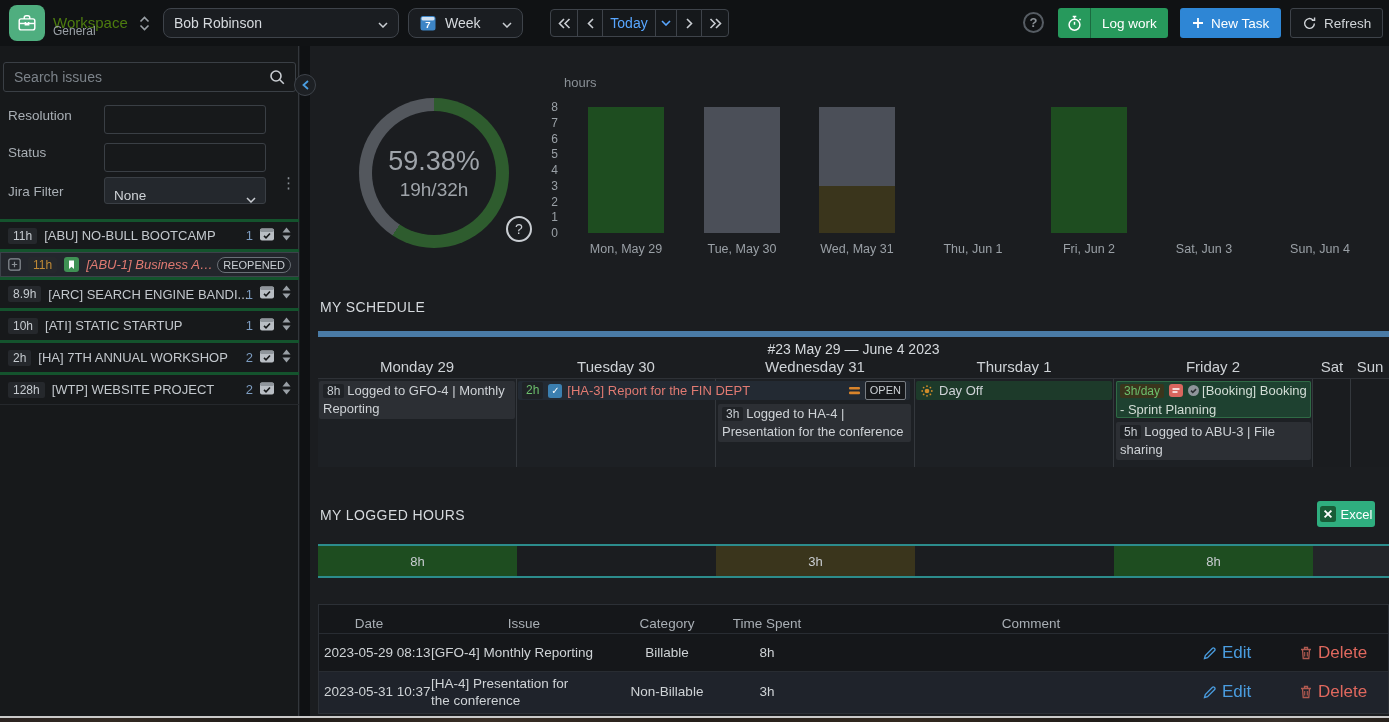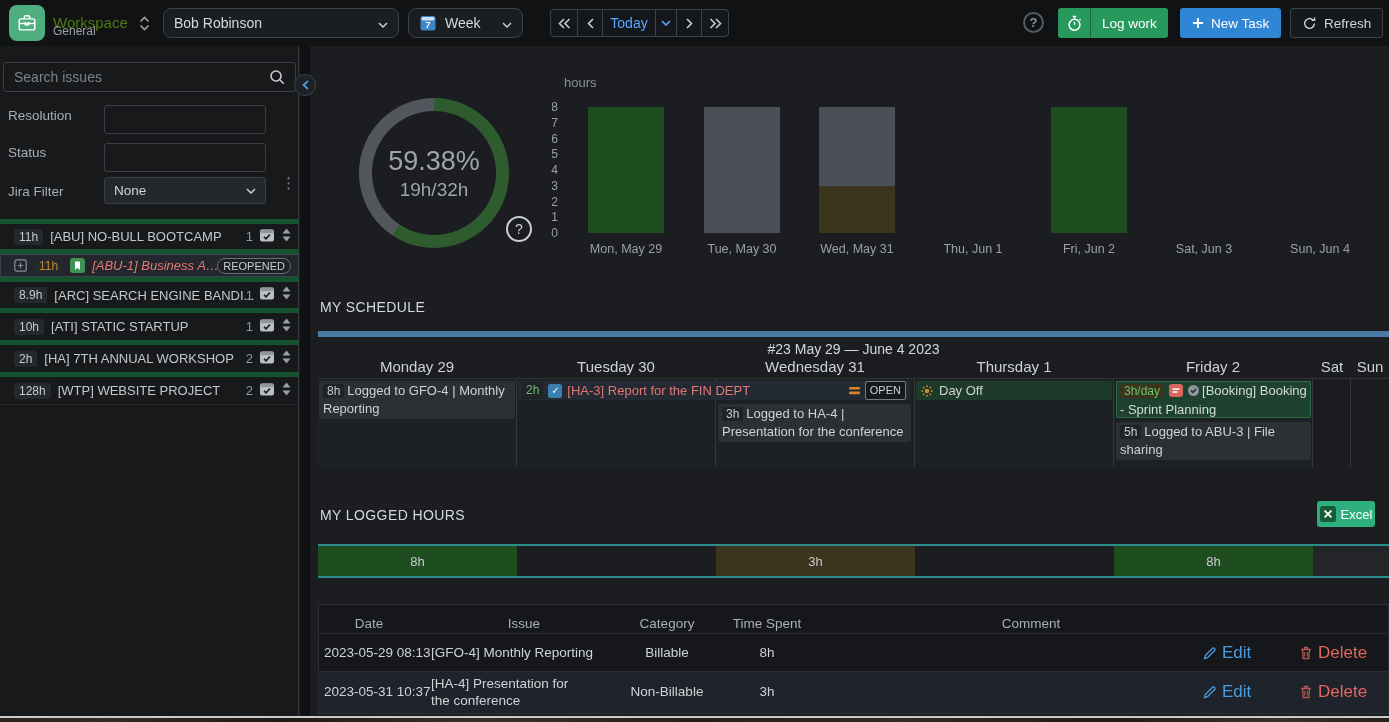--- a/index.html
+++ b/index.html
@@ -30,21 +30,21 @@
   .sidebar { position:absolute; left:0; top:46px; width:299px; height:670px; background:#17191b; border-right:1px solid #33373c; }
   .gutter { position:absolute; left:300px; top:46px; width:10px; height:670px; background:#0f1113; }
   .collapse-btn { position:absolute; left:294px; top:74px; width:22px; height:22px; background:#1d2024; border:1px solid #3e434a; border-radius:50%; display:flex; align-items:center; justify-content:center; cursor:pointer; z-index:5; }
   .search-box { position:absolute; left:3px; top:16px; width:293px; height:30px; border:1px solid #3a3f45; border-radius:3px; background:transparent; display:flex; align-items:center; }
   .search-box input { flex:1; background:transparent; border:none; outline:none; color:#d0d4d8; font-size:14px; padding:0 10px; font-family:inherit; }
   .search-box input::placeholder { color:#7c838a; }
   .flabel { position:absolute; left:8px; font-size:13.5px; color:#a9afb5; }
   .finput { position:absolute; left:104px; width:162px; height:29px; background:transparent; border:1px solid #3a3f45; border-radius:3px; color:#d0d4d8; font-size:13px; padding:0 8px; font-family:inherit; }
   .fselect { position:absolute; left:104px; width:162px; height:27px; background:#24282d; border:1px solid #3a3f45; border-radius:3px; display:flex; align-items:center; padding:0 9px; font-size:13.5px; color:#d0d4d8; cursor:pointer; }
   .kebab { position:absolute; left:281px; top:134px; color:#8a9096; font-size:15px; letter-spacing:0; cursor:pointer; line-height:6px; }
-  .issue-row { position:absolute; left:0; width:299px; border-top:5px solid #14532d; display:flex; align-items:center; gap:7px; padding:0 14px; cursor:pointer; }
+  .issue-row { position:absolute; left:0; width:299px; border-top:3px solid #14532d; display:flex; align-items:center; gap:7px; padding:0 8px; cursor:pointer; }
   .issue-row.last-b { border-bottom:1px solid #25282c; }
   .chip { background:#25282c; border-radius:2px; padding:1px 5px; font-size:12px; color:#c6cbd0; white-space:nowrap; }
   .iname { font-size:13px; color:#c3c8cd; white-space:nowrap; overflow:hidden; text-overflow:ellipsis; }
   .icount { position:absolute; right:46px; font-size:13px; color:#7d9cc0; }
   .ical { position:absolute; right:24px; top:50%; transform:translateY(-50%); cursor:pointer; }
   .isort { position:absolute; right:7px; top:50%; transform:translateY(-50%); cursor:pointer; }
   .issue-row.selected { background:#23262c; box-shadow:inset 0 0 0 1px #3c424a; }
   .iname.resolved { color:#e07a72; font-style:italic; max-width:128px; }
   .chip.orange { color:#c08a36; }
   .badge { position:absolute; right:8px; border:1px solid #6a7077; border-radius:8px; background:#1d2025; padding:1px 5px; font-size:11px; color:#c9ced3; }
@@ -228,21 +228,21 @@
       </span>
     </div>
 
     <div class="flabel" style="top:62px;">Resolution</div>
     <input class="finput" style="top: 59px;">
 
     <div class="flabel" style="top:99px;">Status</div>
     <input class="finput" style="top: 97px;">
 
     <div class="flabel" style="top:138px;">Jira Filter</div>
-    <div class="fselect" style="top:131px;">
+    <div class="fselect" style="top:131px;align-items:flex-end;">
       <span>None</span>
       <span style="margin-left:auto; display:flex;">
         <svg width="10" height="6" viewBox="0 0 10 6" fill="none" stroke="#c9cdd2" stroke-width="1.5">
             <path d="M1 1l4 4 4-4"></path>
           </svg>
       </span>
     </div>
     <div class="kebab">⋮</div>
 
     <div class="issue-row" style="top:173px; height:30px;">

